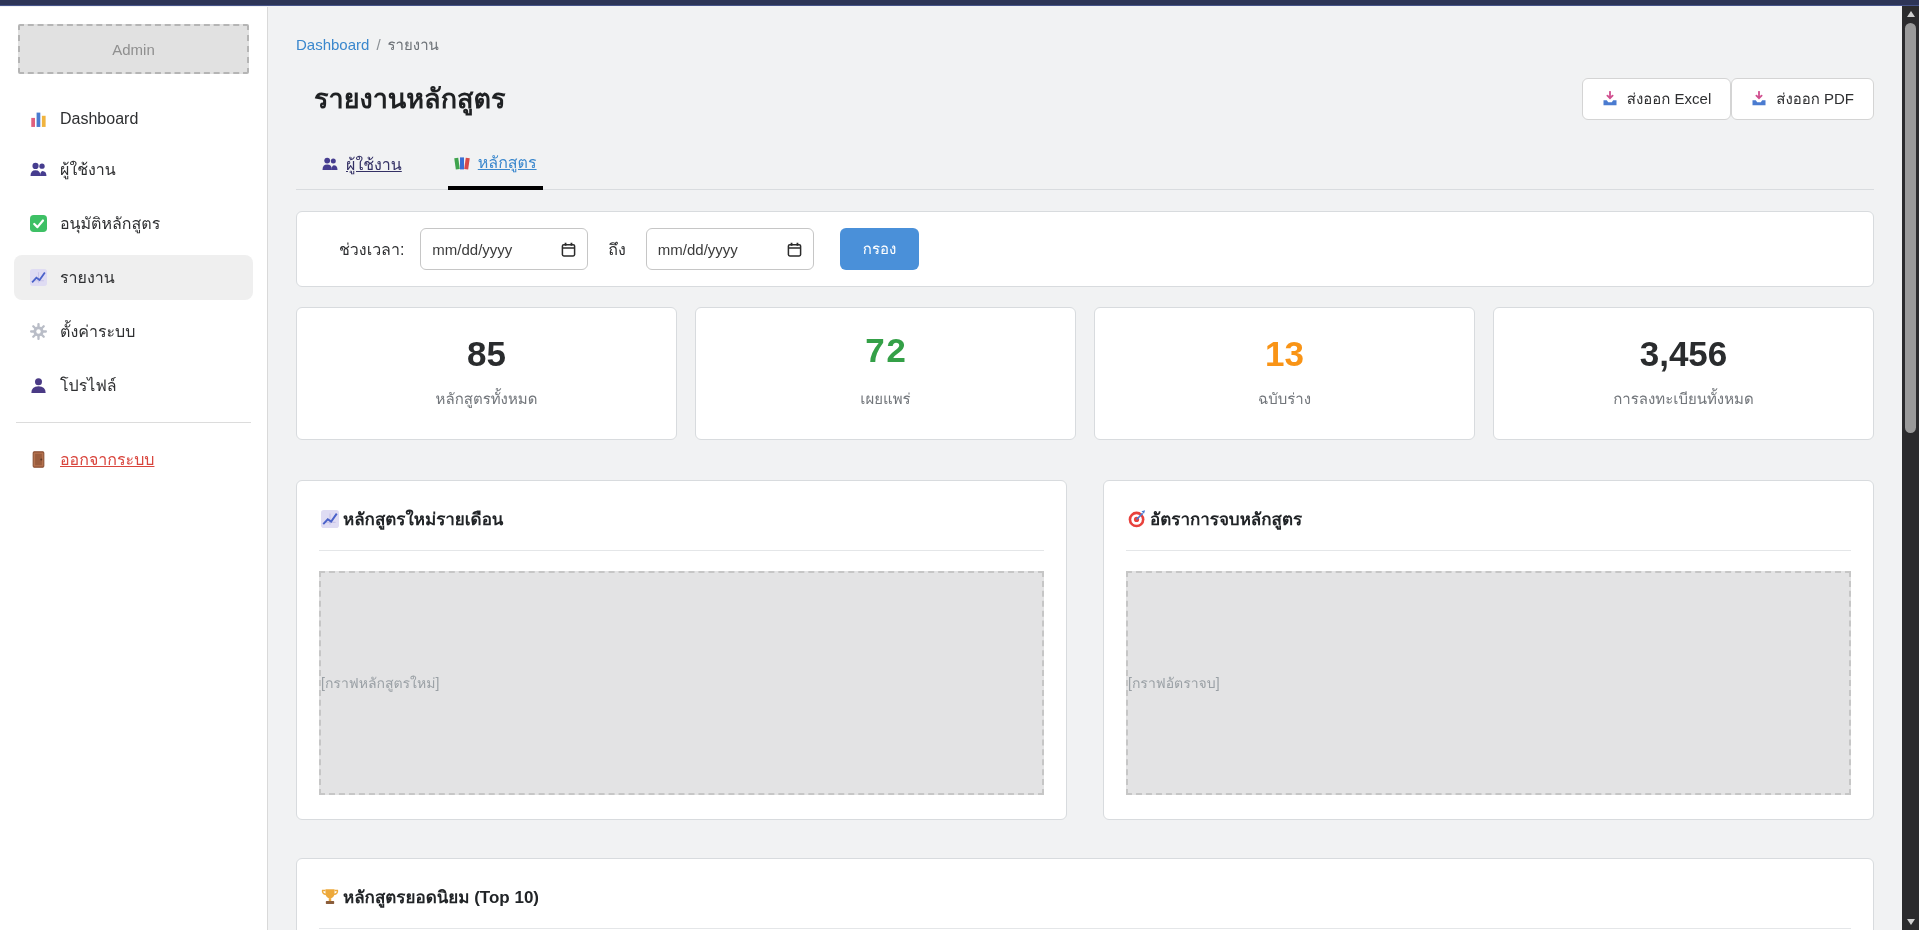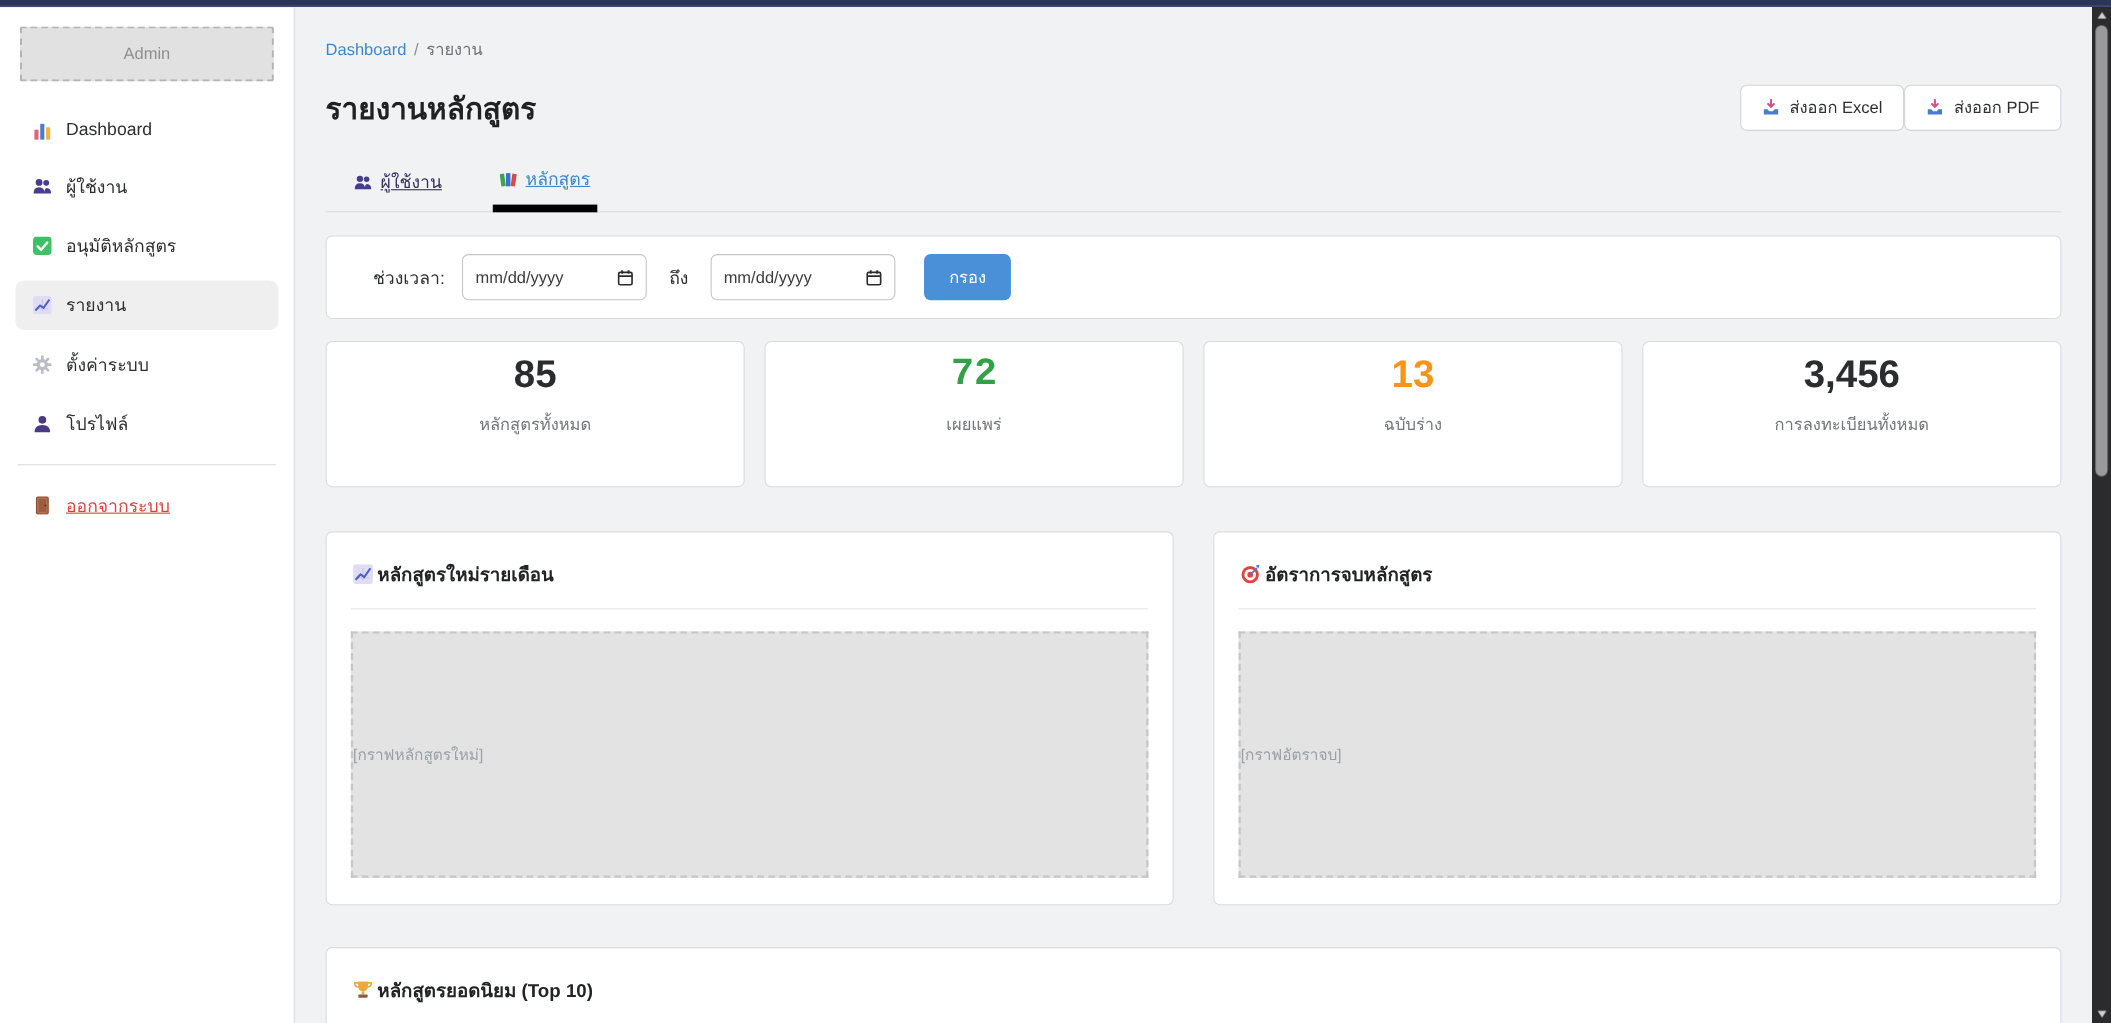--- a/index.html
+++ b/index.html
@@ -29,47 +29,47 @@
     font-size:16px; color:#d9453d; text-decoration:underline; cursor:pointer; }
 
   
   .main { flex:1; height:923px; position:relative; }
   .content { width:1578px; margin:26px 0 0 28px; }
 
   .breadcrumb { font-size:15px; color:#6d7277; margin-bottom:20px; }
   .breadcrumb a { color:#3a87cd; text-decoration:none; cursor:pointer; }
   .crumb-sep { margin:0 7px; color:#8a8f94; }
 
-  .title-row { display:flex; align-items:flex-start; justify-content:space-between; }
+  .title-row { display:flex; align-items:flex-end; justify-content:space-between;margin-left:18px; }
   .page-title { font-size:27px; font-weight:bold; color:#1f2123; margin:0; }
   .export-buttons { display:flex; gap:0; }
   .btn-export { display:flex; align-items:center; gap:9px; background:#ffffff;
     border:1px solid #d4d4d4; border-radius:6px; padding:8px 19px; font-size:15px;
     color:#2e2f31; cursor:pointer; }
 
   .tabs { display:flex; gap:40px; margin-top:30px; padding-left:20px;
     border-bottom:1px solid #d9dcdf; }
   .tab { display:flex; align-items:center; gap:8px; font-size:16px;
     padding:0 6px 11px 6px; cursor:pointer; text-decoration:underline; }
   .tab-users { color:#343165; }
-  .tab-courses { color:#3a87cd; border-bottom:7px solid #000000; margin-bottom:-1px; }
+  .tab-courses { color:#3a87cd; border-bottom:4px solid #000000; margin-bottom:-1px; }
 
   .filter-card { margin-top:21px; background:#fff; border:1px solid #d8dbde;
     border-radius:6px; padding:16px 42px; display:flex; align-items:center; gap:14px; }
   .filter-label { font-size:16px; color:#2e2f31; margin-right:2px; }
   .date-input { width:168px; height:42px; border:1px solid #c6c6c6; border-radius:6px;
     background:#fff; display:flex; align-items:center; justify-content:space-between;
     padding:0 11px; font-size:15px; color:#3c3c3c; cursor:text; }
   .to-label { font-size:16px; color:#2e2f31; margin:0 6px; }
   .btn-filter { background:#4a90d9; color:#fff; border:none; border-radius:6px;
     height:42px; padding:0 23px; font-size:15px; margin-left:12px; cursor:pointer; }
 
   .stats-row { margin-top:20px; display:grid; grid-template-columns:repeat(4,1fr); gap:18px; }
   .stat-card { background:#fff; border:1px solid #d8dbde; border-radius:6px;
-    height:133px; text-align:center; padding-top:12px; }
+    height:133px; text-align:center; padding-top:28px; }
   .stat-value { font-size:35px; font-weight:bold; color:#2a2c2e; line-height:1; }
   .stat-label { margin-top:16px; font-size:15px; color:#72767b; }
 
   .charts-row { margin-top:40px; display:grid; grid-template-columns:1fr 1fr; gap:36px; }
   .panel { background:#fff; border:1px solid #d8dbde; border-radius:6px;
     padding:21px 22px 24px 22px; }
   .panel-header { display:flex; align-items:center; gap:4px; font-size:17px;
     font-weight:bold; color:#212427; padding:3px 0 18px 2px;
     border-bottom:1px solid #e4e6e8; }
   .chart-placeholder { margin-top:20px; height:224px; background:#e3e3e4;

